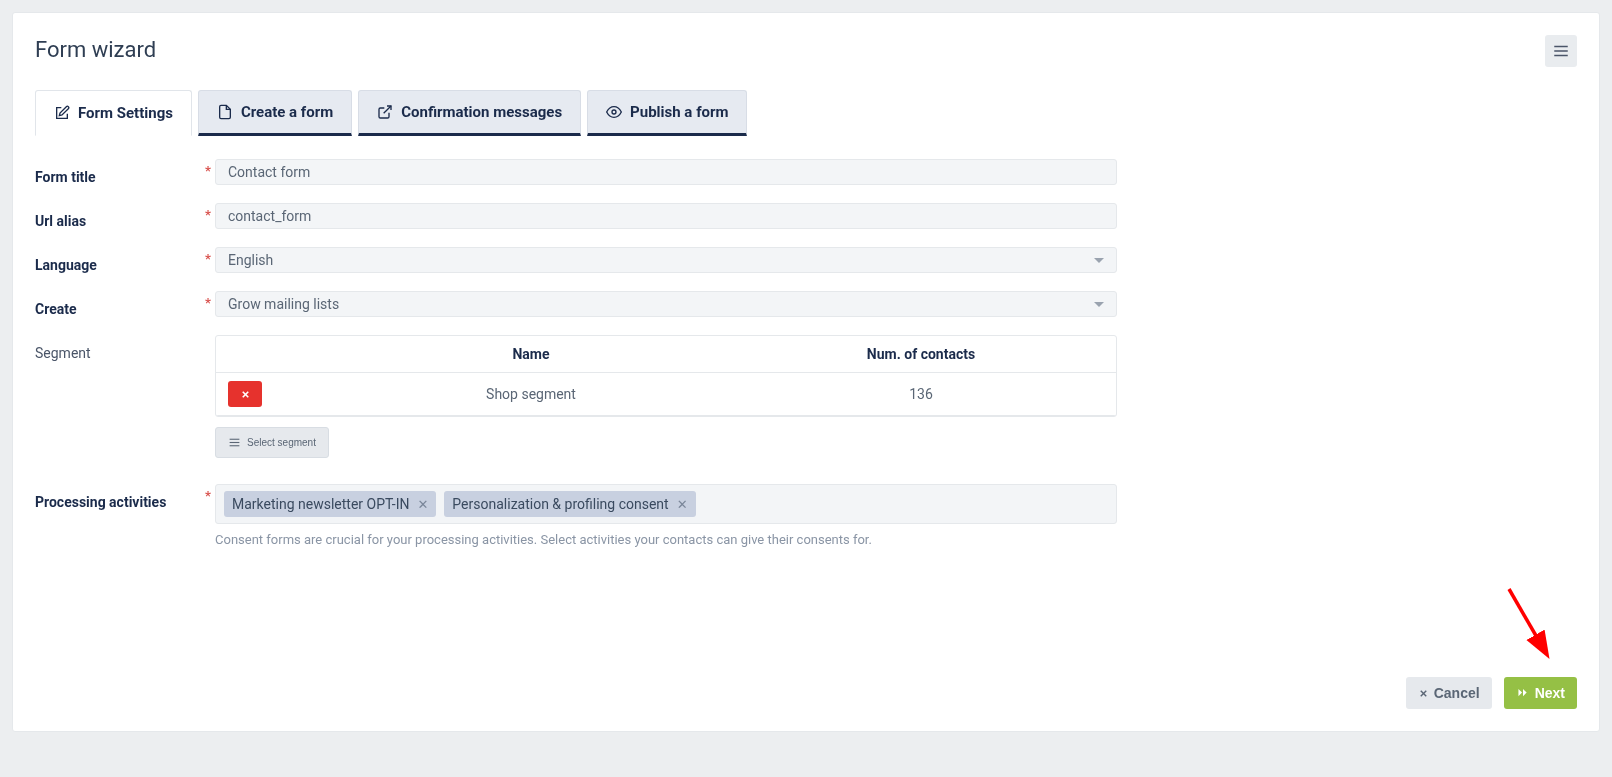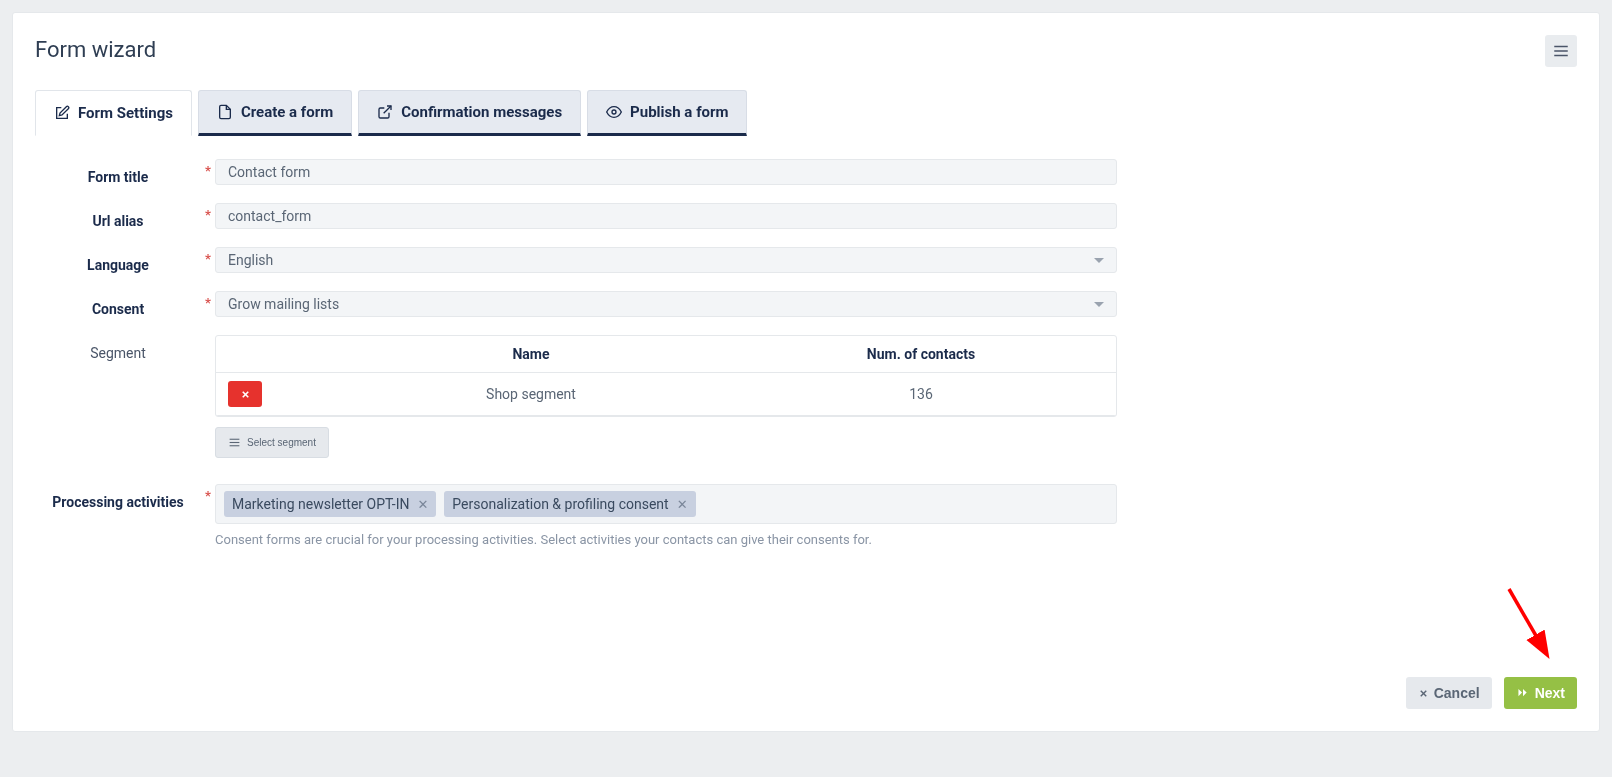--- a/index.html
+++ b/index.html
@@ -72,21 +72,21 @@
 
   
   .form-area { max-width: 1082px; }
   .form-row {
     display: flex;
     align-items: flex-start;
     margin-bottom: 18px;
   }
   .form-label {
     width: 180px;
-    text-align: center;
+    text-align: left;
     padding-right: 14px;
     padding-top: 10px;
     font-weight: 700;
     color: #1b2b4b;
     font-size: 14px;
     position: relative;
   }
   .form-label.plain { font-weight: 400; color: #4a5568; }
   .form-label .req {
     color: #d9534f;
@@ -302,21 +302,21 @@
       <div class="form-control-wrap">
         <div class="form-select">
           <span>English</span>
           <span class="caret"></span>
         </div>
       </div>
     </div>
 
     <div class="form-row">
       <div class="form-label">
-        <span>Consent</span><span class="req">*</span>
+        <span>Create</span><span class="req">*</span>
       </div>
       <div class="form-control-wrap">
         <div class="form-select">
           <span>Grow mailing lists</span>
           <span class="caret"></span>
         </div>
       </div>
     </div>
 
     <div class="form-row">

